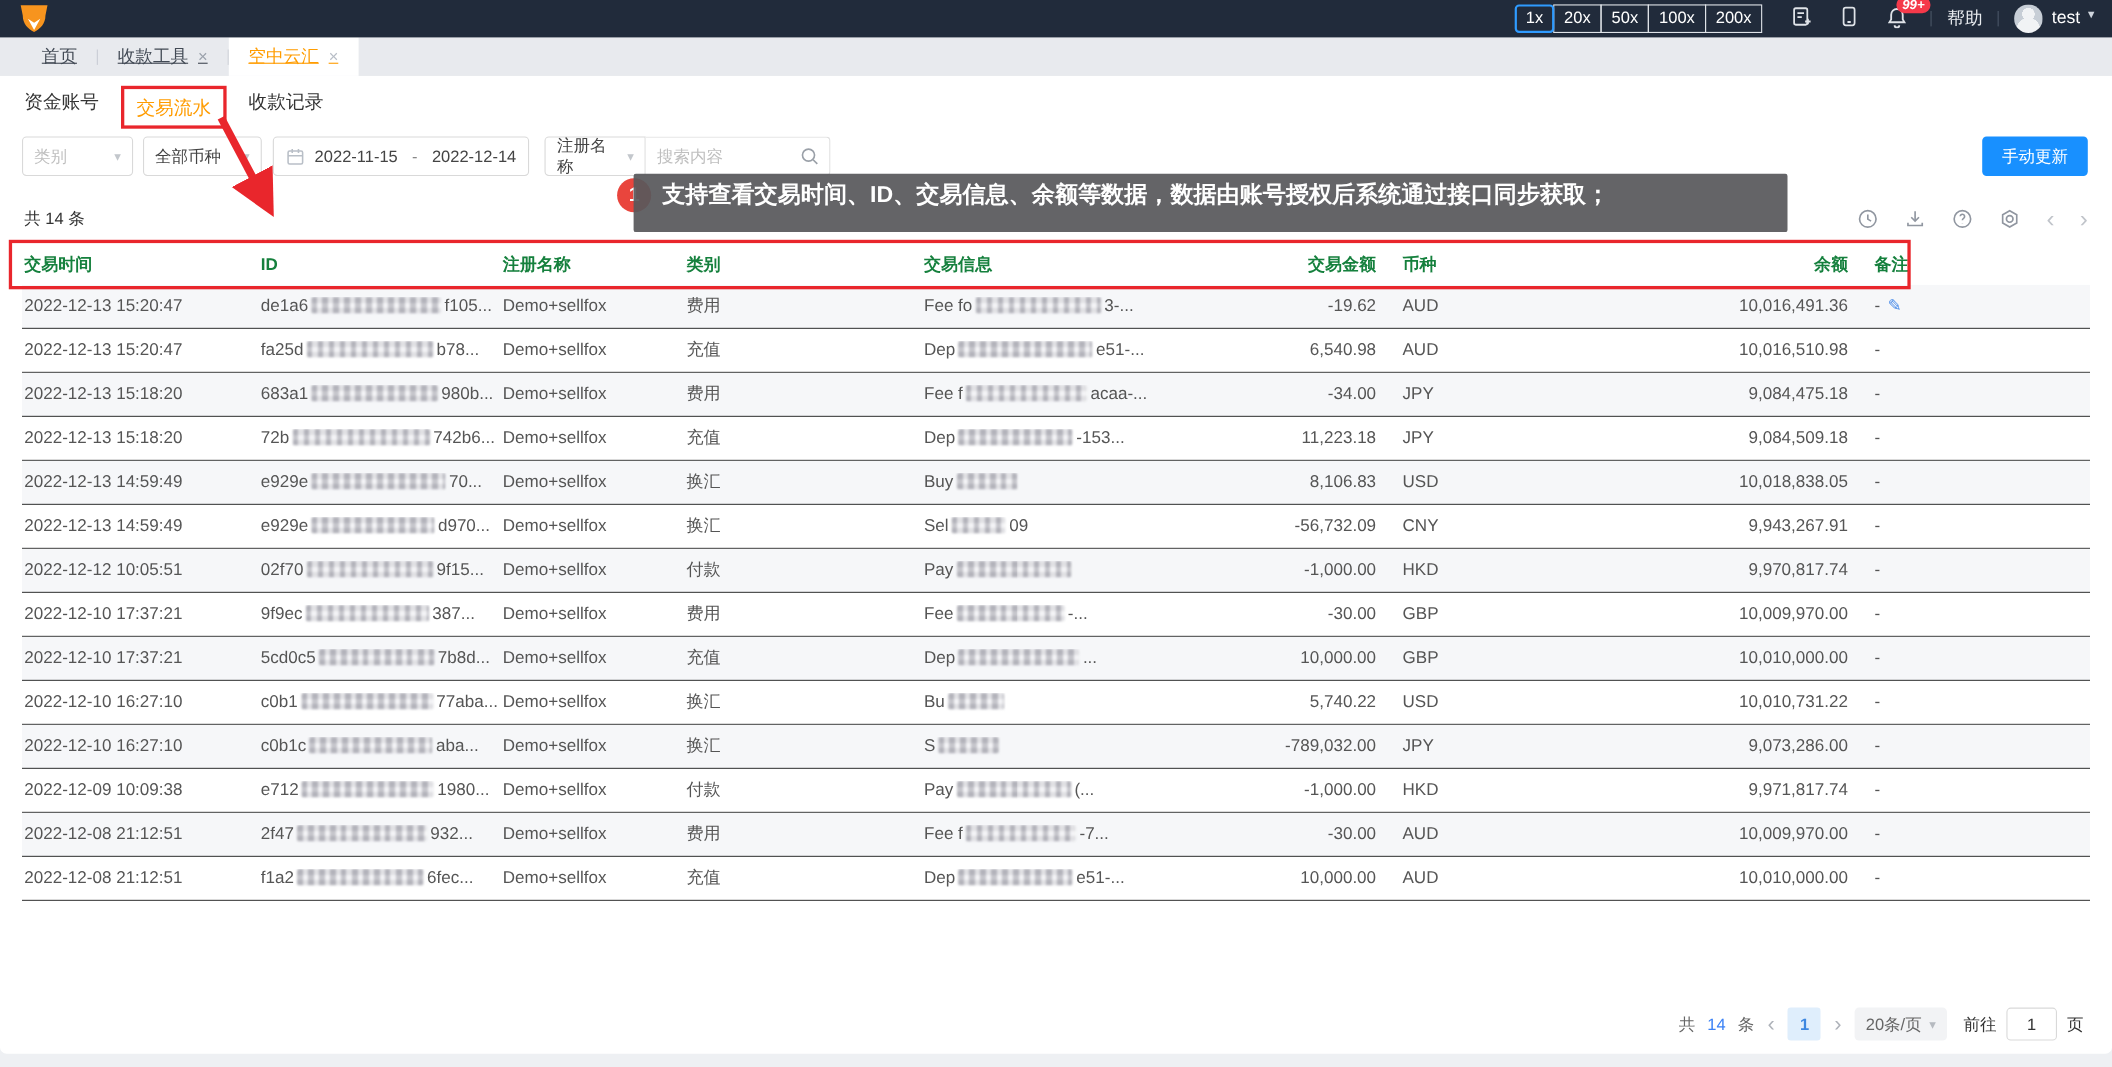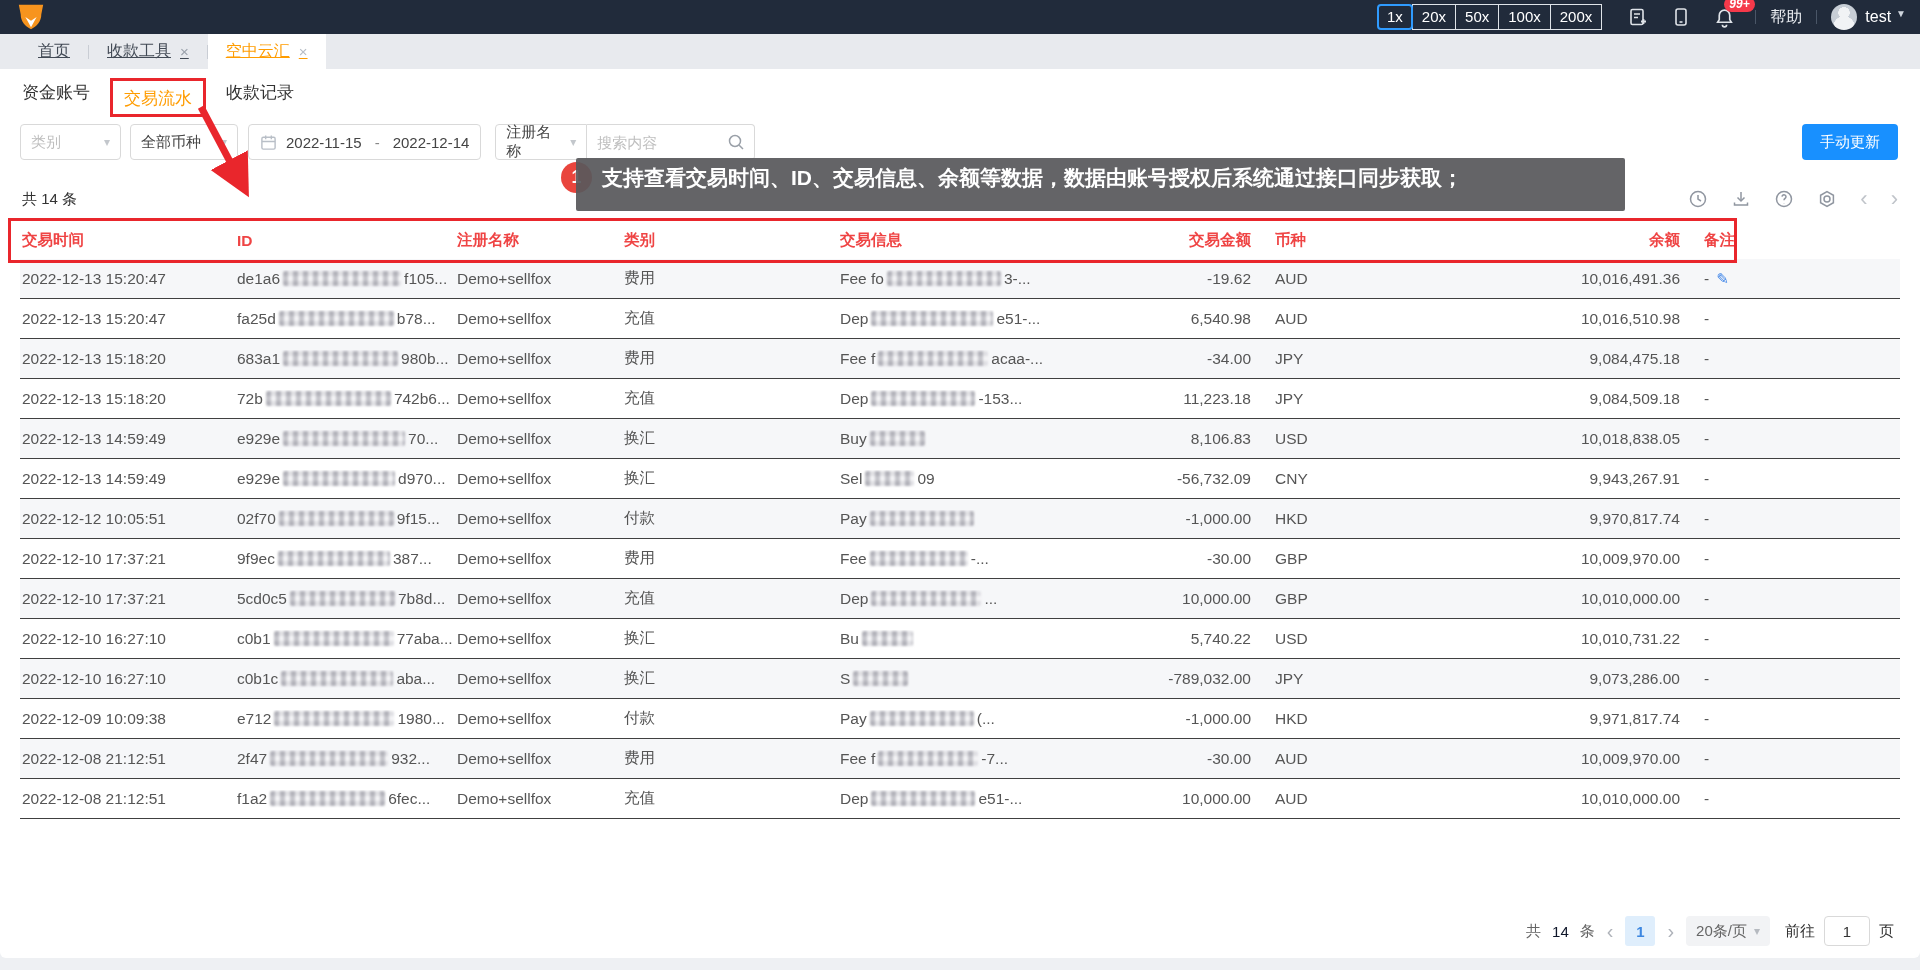--- a/index.html
+++ b/index.html
@@ -8,21 +8,21 @@
 
   
   .topnav{height:34px;background:#212b3b;display:flex;align-items:center;padding:0 14px;position:relative;}
   .logo{width:30px;height:30px;margin-left:2px;display:flex;align-items:center;cursor:pointer;}
   .nav-menu{display:flex;align-items:center;margin-left:42px;}
   .nav-item{color:#cfd5dd;font-size:17px;margin-right:46px;cursor:pointer;white-space:nowrap;}
   .nav-right{margin-left:auto;display:flex;align-items:center;}
   .zoom-group{display:flex;margin-right:24px;}
   .zoom-btn{border:1px solid #dfe3e8;color:#fff;font-size:15px;padding:2px 9px;margin-left:-1px;background:transparent;cursor:pointer;line-height:20px;}
   .zoom-btn.active{border:2px solid #2f9bff;border-radius:4px;position:relative;z-index:2;padding:1px 8px;}
-  .nav-ic{width:24px;height:24px;margin-right:19px;position:relative;cursor:pointer;display:flex;align-items:center;justify-content:center;}
+  .nav-ic{width:24px;height:24px;margin-right:19px;position:relative;cursor:pointer;display:flex;align-items:flex-start;justify-content:center;}
   .nav-ic svg{display:block;}
   .badge{position:absolute;top:-8px;left:12px;background:#f5394a;color:#fff;font-size:12px;line-height:15px;padding:0 5px;border-radius:9px;font-weight:bold;}
   .nav-divider{width:1px;height:14px;background:#4a5667;margin:0 14px 0 0;}
   .nav-help{color:#e8ebef;font-size:16px;margin-right:14px;cursor:pointer;}
   .avatar{width:26px;height:26px;border-radius:50%;margin-right:8px;
     background:radial-gradient(circle at 50% 34%,#f1f3f5 0 26%,rgba(0,0,0,0) 27%),
                radial-gradient(circle at 50% 88%,#f1f3f5 0 40%,rgba(0,0,0,0) 41%),#c7ced6;}
   .nav-user{color:#fff;font-size:16px;cursor:pointer;display:flex;align-items:flex-start;gap:5px;}
   .nav-user .caret{font-size:10px;color:#cfd5dd;}
 
@@ -61,34 +61,34 @@
   .summary{margin:24px 22px 0;height:30px;display:flex;align-items:center;justify-content:space-between;}
   .total{font-size:15px;color:#333;}
   .tool-icons{display:flex;align-items:center;gap:23px;}
   .tool-ic{cursor:pointer;display:flex;align-items:center;}
   .tool-ic.pg{color:#c0c4ca;font-size:22px;line-height:18px;}
 
   
   .table{margin:8px 20px 0;position:relative;}
   .header-redbox{position:absolute;top:-4px;left:-12px;width:1729px;height:45px;border:3px solid #e9262c;pointer-events:none;z-index:6;}
   .t-row{display:grid;grid-template-columns:215px 220px 167px 216px 253px 162px 120px 309px 218px;align-items:center;height:40px;font-size:15.5px;color:#555;border-bottom:1px solid #404040;}
-  .t-head{height:37px;font-weight:bold;color:#ef4444;border-bottom:none;}
+  .t-head{height:37px;font-weight:bold;color:#15803d;border-bottom:none;}
   .t-row > div{padding-left:2px;overflow:hidden;white-space:nowrap;}
   .t-row .c5,.t-row .c7{text-align:right;padding-right:2px;}
   .t-row .c6,.t-row .c8{padding-left:22px;}
   .t-row.stripe{background:#f6f7f9;}
   .mosaic{display:inline-block;height:15px;vertical-align:-2px;margin:0 3px;border-radius:2px;
     background:repeating-linear-gradient(90deg,rgba(138,138,148,.38) 0 5px,rgba(255,255,255,.38) 5px 10px),
                repeating-linear-gradient(0deg,#cdcdd3 0 5px,#ececef 5px 10px);
     filter:blur(1.1px);}
   .pencil{color:#4086e8;font-size:15px;margin-left:7px;cursor:pointer;}
 
   
   .pager{position:absolute;right:26px;bottom:12px;display:flex;align-items:center;gap:9px;font-size:15px;color:#666;}
-  .pg-count{color:#0f172a;margin:0 2px;}
+  .pg-count{color:#3b82f6;margin:0 2px;}
   .pg-chev{color:#aeb2b9;font-size:20px;cursor:pointer;padding:0 3px;line-height:16px;}
   .pg-cur{width:30px;height:30px;background:#dfeefc;color:#3d87e0;font-weight:bold;display:flex;align-items:center;justify-content:center;border-radius:3px;cursor:pointer;}
   .pg-size{background:#f2f3f5;border-radius:4px;height:30px;display:flex;align-items:center;padding:0 10px;color:#666;gap:7px;cursor:pointer;}
   .pg-size .sarrow{color:#b6bac0;font-size:12px;}
   .pg-goto{margin-left:6px;color:#333;}
   .pg-input{width:46px;height:30px;border:1px solid #d9d9d9;border-radius:4px;text-align:center;font-size:15px;color:#333;outline:none;font-family:inherit;}
   .pg-unit{color:#333;}
 
   
   .anno{position:absolute;inset:0;pointer-events:none;z-index:60;}

